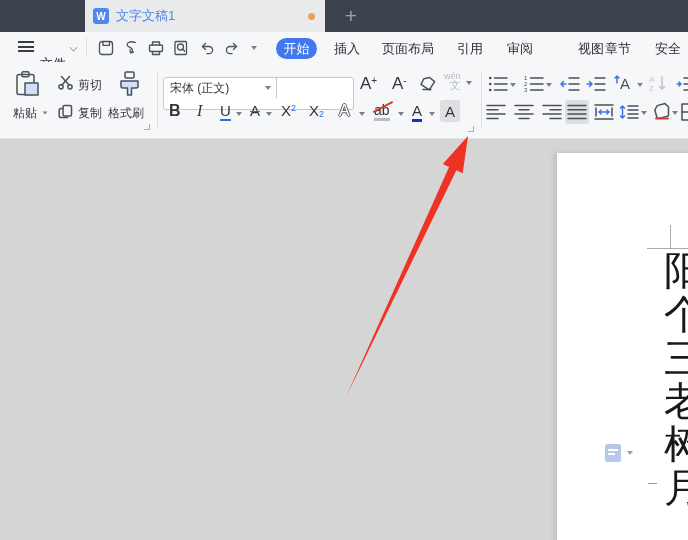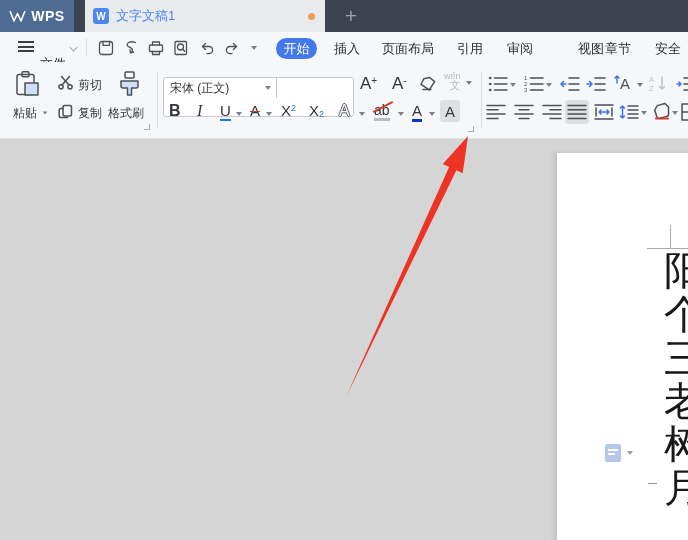--- a/index.html
+++ b/index.html
@@ -36,21 +36,21 @@
         border-right:3.5px solid transparent; border-top:4px solid #7a7f87; }
   .pill { position:absolute; left:276px; top:38px; width:41px; height:21px; background:#4378ec; border-radius:11px;
           color:#fff; font-size:13px; display:flex; align-items:center; justify-content:center; }
   .mtab { position:absolute; top:40px; font-size:13px; color:#2b2d33; }
 
   
   .toolbar { position:absolute; left:0; top:62px; width:688px; height:77px; background:#f6f7f8;
              border-bottom:1px solid #e2e3e5; }
   .tb-lbl { position:absolute; font-size:12px; color:#33363c; }
   .launcher { position:absolute; width:6px; height:6px; border-right:1px solid #a9adb2; border-bottom:1px solid #a9adb2; }
-  .combo-wrap { position:absolute; left:163px; top:15px; width:191px; height:40px; background:#fff;
+  .combo-wrap { position:absolute; left:163px; top:15px; width:191px; height:33px; background:#fff;
                 border:1px solid #c6cacf; border-radius:3px; display:flex;gap:8px; }
   .combo { position:relative; height:20px; display:flex; align-items:center; font-size:12px; color:#33363c; padding-left:6px; }
   .combo .cr { position:absolute; right:5px; top:8px; }
   .fbtn { position:absolute; font-size:15px; color:#33363c; display:flex; align-items:flex-end; }
   .sup-s { font-size:9px; color:#2e6fe8; margin-bottom:6px; }
   .sub-s { font-size:9px; color:#2e6fe8; }
   .active-bg { background:#dddfe1; border-radius:3px; }
   .picon { position:absolute; width:20px; height:18px; }
   .picon svg { stroke:#4c5058; fill:none; stroke-width:1.5; stroke-linecap:round; stroke-linejoin:round; }
   .picon svg .blue { stroke:#3f74e8; }
@@ -70,26 +70,20 @@
   .small-dash { position:absolute; left:91px; top:330px; width:9px; height:1px; background:#9a9b9d; }
 
   .arrow-svg { position:absolute; left:0; top:0; pointer-events:none; }
 </style>
 </head>
 <body>
 
 <div id="app">
 
   <div class="titlebar">
-    <div class="brand">
-      <svg width="17" height="13" viewBox="0 0 17 13">
-          <polyline points="1,1 5,11 8.5,3.5 12,11 16,1" fill="none" stroke="#fff" stroke-width="1.6" stroke-linejoin="round"></polyline>
-        </svg>
-      <span>WPS</span>
-    </div>
     <div class="doc-tab">
       <span class="tab-ic">W</span>
       <span class="tab-title">文字文稿1</span>
     </div>
     <div class="unsaved-dot"></div>
     <div class="newtab">+</div>
   </div>
 
   <div class="menubar"></div>
   <div class="hamb"></div>

